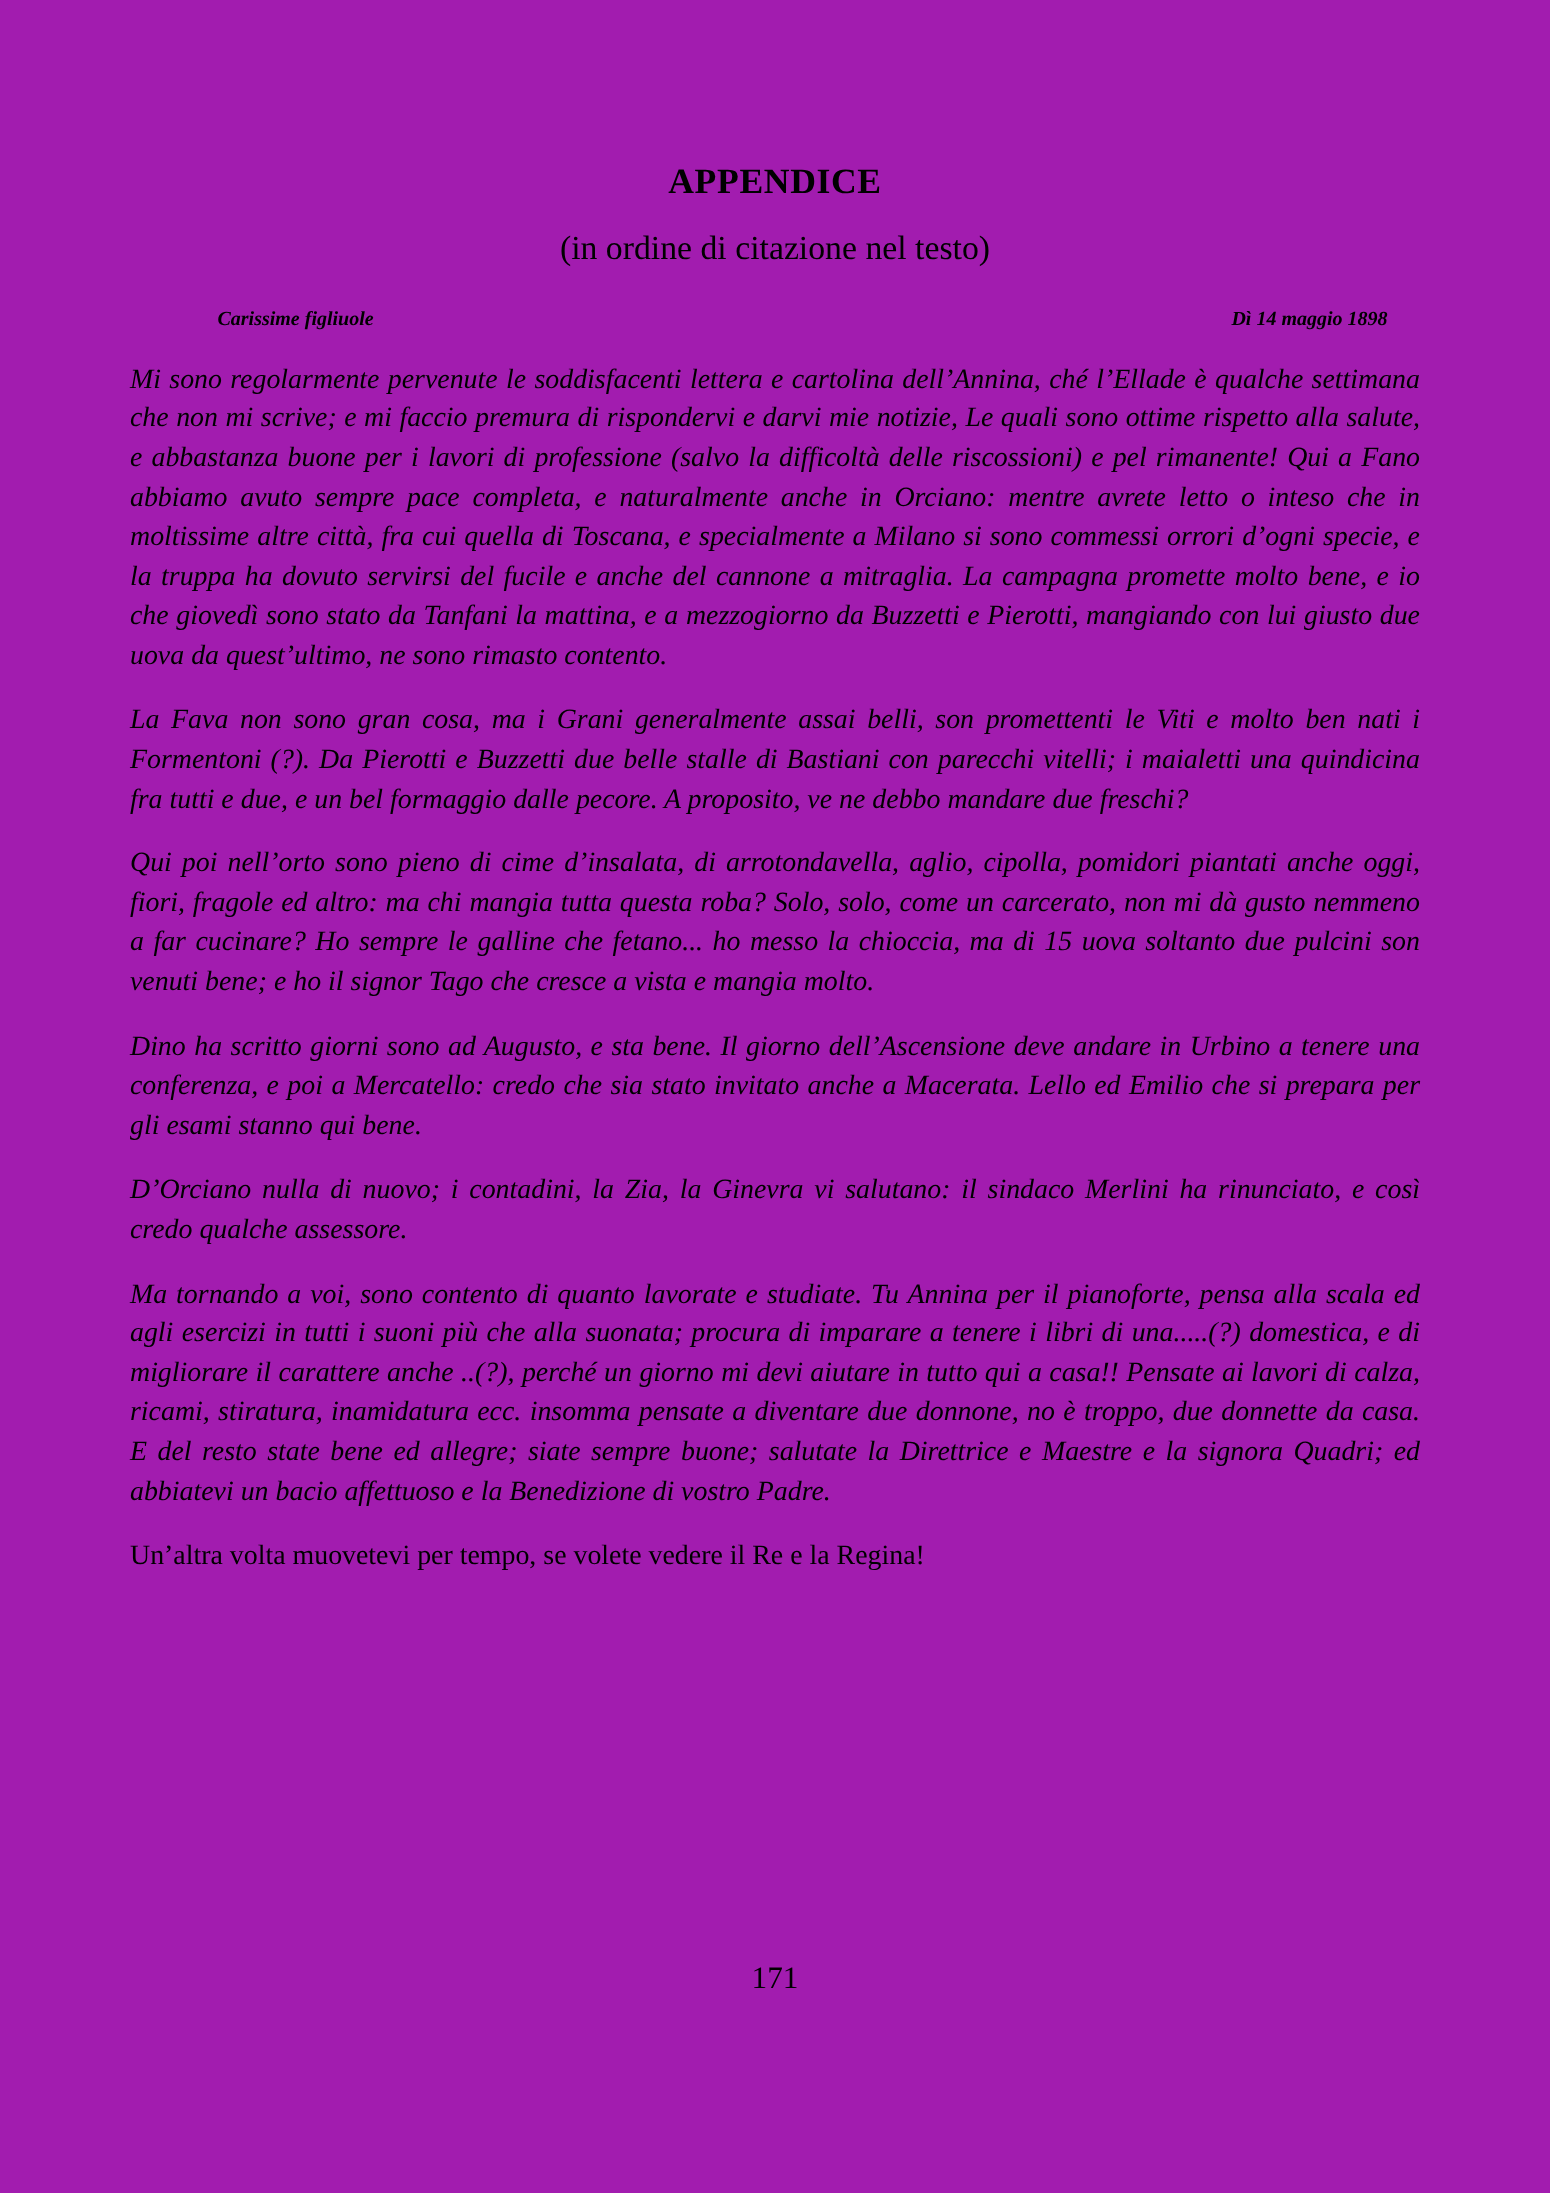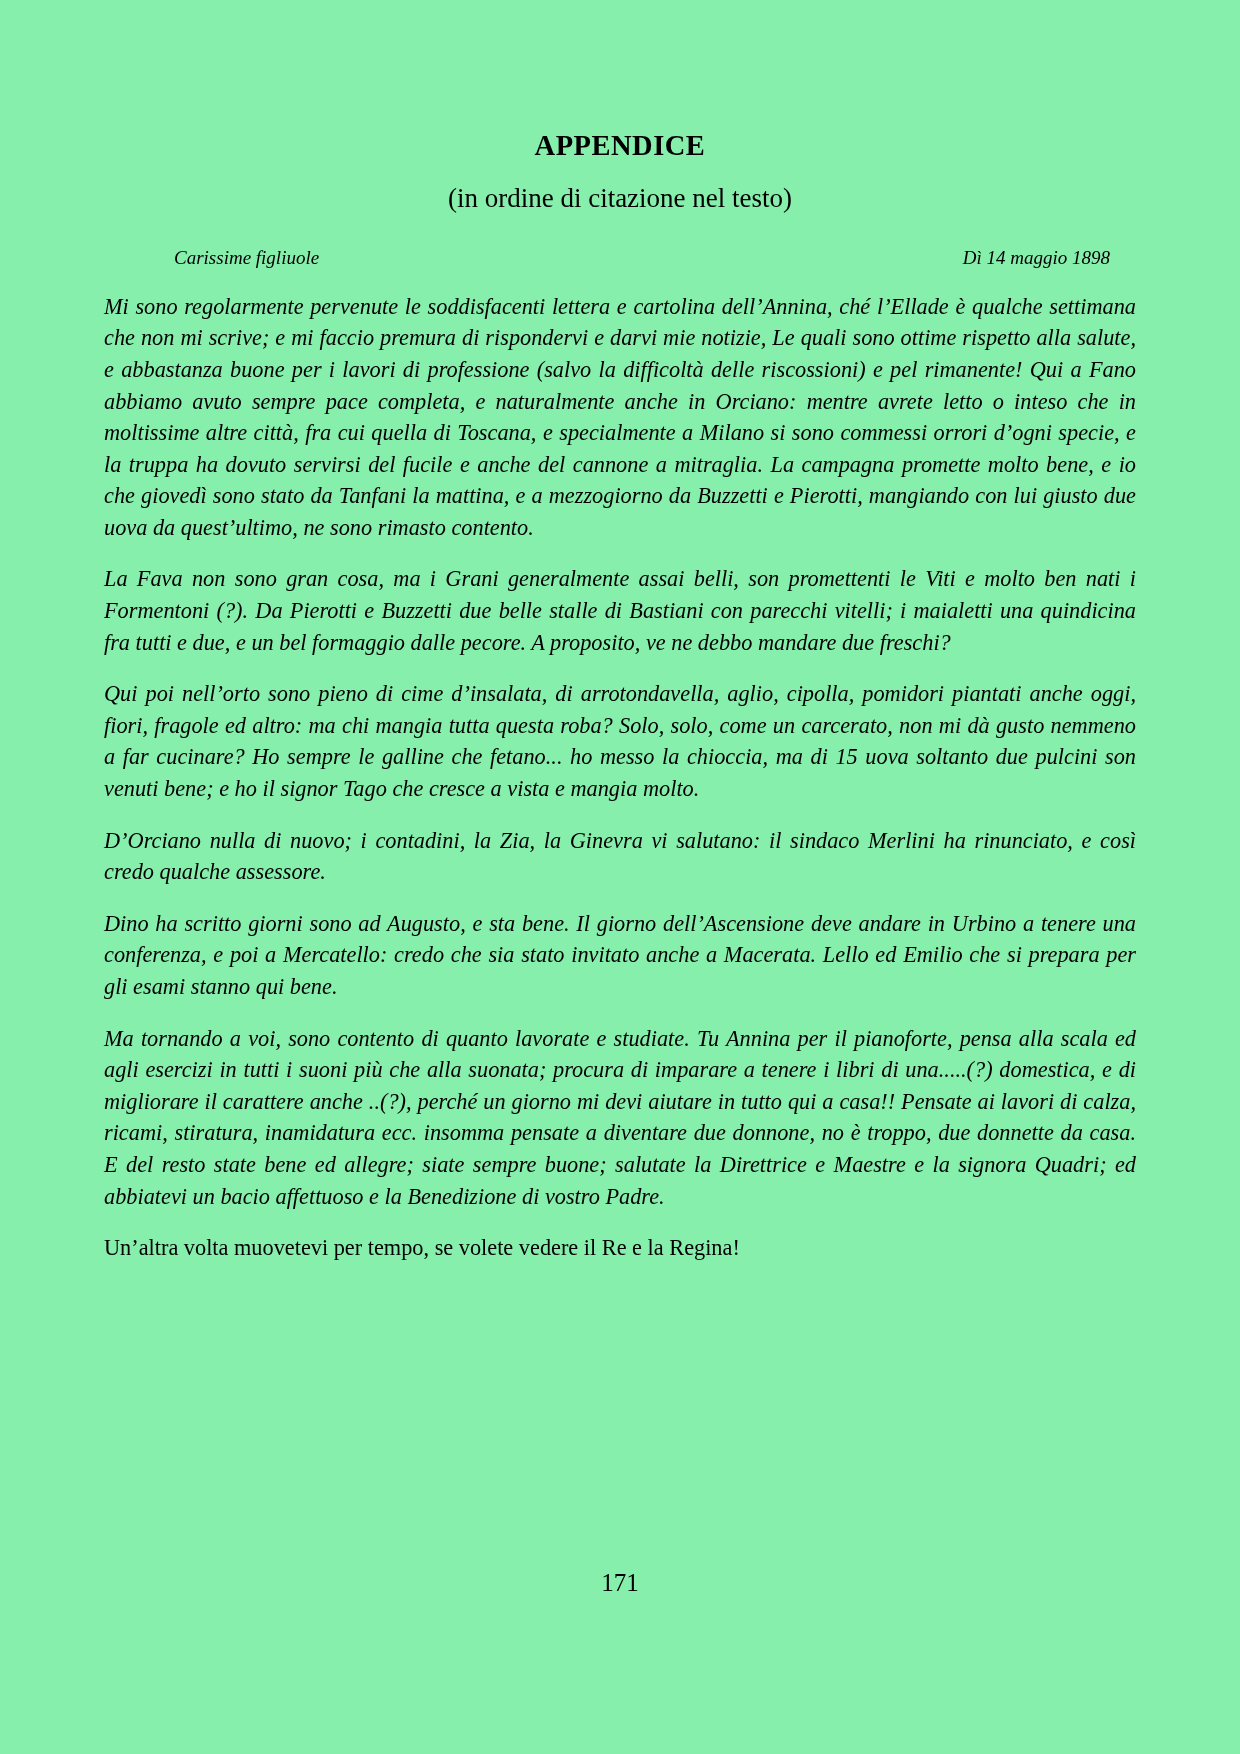--- a/index.html
+++ b/index.html
@@ -5,21 +5,21 @@
   html, body {
     margin: 0;
     padding: 0;
     background: #ffffff;
   }
   .page {
     position: relative;
     width: 1240px;
     height: 1754px;
     margin: 0 auto;
-    background: #86efac;
+    background: #a21caf;
     box-sizing: border-box;
     font-family: "Liberation Serif", "DejaVu Serif", serif;
     color: #000000;
   }
   .content {
     position: absolute;
     left: 104px;
     top: 128px;
     width: 1032px;
   }
@@ -43,23 +43,24 @@
     font-weight: bold;
     text-align: center;
     margin: 34px 0 0 0;
     line-height: 1.3;
   }
   .salutation-row {
     display: flex;
     justify-content: space-between;
     align-items: baseline;
     font-style: italic;
-    font-size: 19px;
+    font-size: 16px;
     margin: 31px 0 0 0;
     padding: 0 26px 0 70px;
+    font-weight: bold;
   }
   .salutation-row .greeting { white-space: nowrap; }
   .salutation-row .date { white-space: nowrap; }
   .body-par {
     font-style: italic;
     font-size: 22.3px;
     line-height: 31.6px;
     text-align: justify;
     text-justify: inter-word;
     margin: 20px 0 0 0;
@@ -98,23 +99,23 @@
       <span class="greeting">Carissime figliuole</span>
       <span class="date">Dì 14 maggio 1898</span>
     </div>
 
     <p class="body-par">Mi sono regolarmente pervenute le soddisfacenti lettera e cartolina dell’Annina, ché l’Ellade è qualche settimana che non mi scrive; e mi faccio premura di rispondervi e darvi mie notizie, Le quali sono ottime rispetto alla salute, e abbastanza buone per i lavori di professione (salvo la difficoltà delle riscossioni) e pel rimanente! Qui a Fano abbiamo avuto sempre pace completa, e naturalmente anche in Orciano: mentre avrete letto o inteso che in moltissime altre città, fra cui quella di Toscana, e specialmente a Milano si sono commessi orrori d’ogni specie, e la truppa ha dovuto servirsi del fucile e anche del cannone a mitraglia. La campagna promette molto bene,  e io che giovedì sono stato da Tanfani la mattina, e a mezzogiorno da Buzzetti e Pierotti, mangiando con lui giusto due uova da quest’ultimo, ne sono rimasto contento.</p>
 
     <p class="body-par">La Fava non sono gran cosa, ma i Grani generalmente assai belli, son promettenti le Viti e molto ben nati i Formentoni (?). Da Pierotti e Buzzetti due belle stalle di Bastiani con parecchi vitelli; i maialetti una quindicina fra tutti e due, e un bel formaggio dalle pecore. A proposito, ve ne debbo mandare due freschi?</p>
 
     <p class="body-par">Qui poi nell’orto sono pieno di cime d’insalata, di arrotondavella, aglio, cipolla, pomidori piantati anche oggi, fiori, fragole ed altro: ma chi mangia tutta questa roba? Solo, solo, come un carcerato, non mi dà gusto nemmeno a far cucinare? Ho sempre le galline che fetano... ho messo la chioccia, ma di 15 uova soltanto due pulcini son venuti bene; e ho il signor Tago che cresce a vista e mangia molto.</p>
 
+    <p class="body-par">Dino ha scritto giorni sono ad Augusto, e sta bene. Il giorno dell’Ascensione deve andare in Urbino a tenere una conferenza, e poi a Mercatello: credo che sia stato invitato anche a Macerata. Lello ed Emilio che si prepara per gli esami stanno qui bene.</p>
+
     <p class="body-par">D’Orciano nulla di nuovo; i contadini, la Zia, la Ginevra vi salutano: il sindaco Merlini ha rinunciato, e così credo qualche assessore.</p>
-
-    <p class="body-par">Dino ha scritto giorni sono ad Augusto, e sta bene. Il giorno dell’Ascensione deve andare in Urbino a tenere una conferenza, e poi a Mercatello: credo che sia stato invitato anche a Macerata. Lello ed Emilio che si prepara per gli esami stanno qui bene.</p>
 
     <p class="body-par">Ma tornando a voi, sono contento di quanto lavorate e studiate. Tu Annina per il pianoforte, pensa alla scala ed agli esercizi in tutti i suoni più che alla suonata; procura di imparare a tenere i libri di una.....(?) domestica, e di migliorare il carattere anche ..(?), perché un giorno mi devi aiutare in tutto qui a casa!! Pensate ai lavori di calza, ricami, stiratura, inamidatura ecc. insomma pensate a diventare due donnone, no è troppo, due donnette da casa. E del resto state bene ed allegre; siate sempre buone; salutate la Direttrice e Maestre e la signora Quadri; ed abbiatevi un bacio affettuoso e la Benedizione di vostro Padre.</p>
 
     <p class="closing-par">Un’altra volta muovetevi per tempo, se volete vedere il Re e la Regina!</p>
 
   </div>
 
   <div class="page-number">171</div>
 
 </div>

